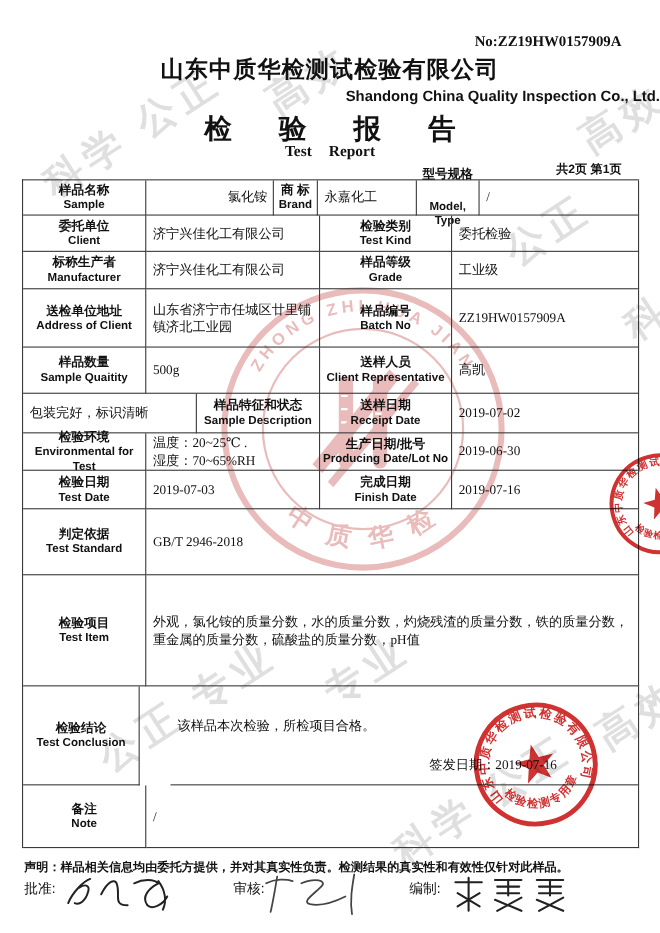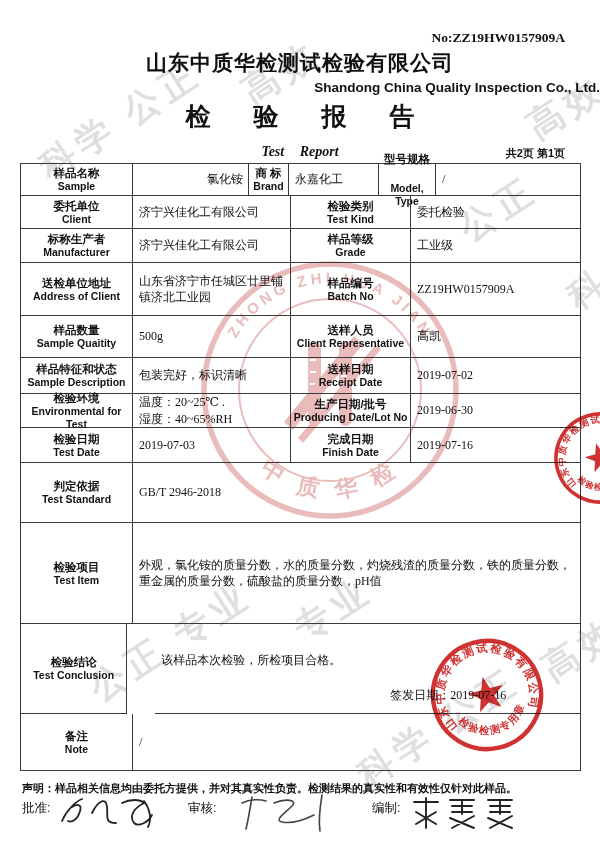--- a/index.html
+++ b/index.html
@@ -13,22 +13,22 @@
 
   
   .report-no{position:absolute;top:30px;right:35px;font-family:"Liberation Serif","DejaVu Serif",serif;
              font-weight:700;font-size:13.5px;}
   .company-cn{position:absolute;top:49px;left:0;width:100%;text-align:center;
               font-size:21px;font-weight:700;letter-spacing:1px;}
   .company-en{position:absolute;top:80px;left:0;width:100%;text-align:right;
               font-size:13.5px;font-weight:700;}
   .title-cn{position:absolute;top:100px;left:0;width:100%;text-align:center;
             font-size:25px;font-weight:700;letter-spacing:18px;text-indent:18px;}
-  .title-en{position:absolute;top:144px;left:0;width:100%;text-align:center;
-            font-family:"Liberation Serif","DejaVu Serif",serif;font-size:14px;font-weight:700;word-spacing:12px;font-style:italic;}
+  .title-en{position:absolute;top:131px;left:0;width:100%;text-align:center;
+            font-family:"Liberation Serif","DejaVu Serif",serif;font-size:14px;font-weight:700;word-spacing:12px;}
   .pagination{position:absolute;top:146px;right:35px;font-size:11px;font-weight:700;}
 
   
   .rtable{position:absolute;left:20px;top:163px;width:560px;
           border-top:1px solid #3a3a3a;border-left:1px solid #3a3a3a;}
   .trow{display:flex;width:100%;}
   .cell{border-right:1px solid #3a3a3a;border-bottom:1px solid #3a3a3a;box-sizing:border-box;
         display:flex;flex-direction:column;justify-content:center;min-width:0;}
   .lab{align-items:center;text-align:center;font-weight:700;}
   .lab .cn{font-size:11.5px;line-height:1.25;}
@@ -167,39 +167,39 @@
         </div>
       <div class="cell val w-v1">500g</div>
       <div class="cell lab w-l2">
           <div class="cn">送样人员</div>
           <div class="en">Client Representative</div>
         </div>
       <div class="cell val w-v2">高凯</div>
     </div>
 
     <div class="trow" style="height:36px">
+      <div class="cell val w-v1">包装完好，标识清晰</div>
       <div class="cell lab w-l1">
           <div class="cn">样品特征和状态</div>
           <div class="en">Sample Description</div>
         </div>
-      <div class="cell val w-v1">包装完好，标识清晰</div>
       <div class="cell lab w-l2">
           <div class="cn">送样日期</div>
           <div class="en">Receipt Date</div>
         </div>
       <div class="cell val w-v2">2019-07-02</div>
     </div>
 
     <div class="trow" style="height:34px">
       <div class="cell lab w-l1">
           <div class="cn">检验环境</div>
           <div class="en">Environmental for Test</div>
         </div>
       <div class="cell val w-v1">温度：20~25℃ .
-湿度：40~65%RH</div>
+湿度：70~65%RH</div>
       <div class="cell lab w-l2">
           <div class="cn">生产日期/批号</div>
           <div class="en">Producing Date/Lot No</div>
         </div>
       <div class="cell val w-v2">2019-06-30</div>
     </div>
 
     <div class="trow" style="height:35px">
       <div class="cell lab w-l1">
           <div class="cn">检验日期</div>
@@ -283,21 +283,21 @@
 
   <span class="sig-label" style="left:22px;top:800px">批准:</span>
   <svg class="sig-svg" style="left:56px;top:793px" width="110" height="40" viewBox="0 0 110 40">
     <g fill="none" stroke="#222" stroke-width="1.8" stroke-linecap="round">
       <path d="M6,28 C10,18 20,8 26,6 M16,14 C22,10 26,12 24,18 C22,26 16,30 12,28"></path>
       <path d="M36,20 C42,8 48,6 50,10 C54,20 46,30 60,30"></path>
       <path d="M66,10 C74,6 84,6 88,10 C80,14 72,22 78,30 C82,34 92,30 96,22 M88,8 C94,16 96,26 92,34"></path>
     </g>
   </svg>
 
-  <span class="sig-label" style="left:188px;top:800px">审核:</span>
+  <span class="sig-label" style="left:212px;top:800px">审核:</span>
   <svg class="sig-svg" style="left:238px;top:791px" width="110" height="44" viewBox="0 0 110 44">
     <g fill="none" stroke="#444" stroke-width="1.6" stroke-linecap="round">
       <path d="M14,6 C12,18 10,30 8,38"></path>
       <path d="M4,12 C12,8 22,8 28,10"></path>
       <path d="M36,12 C48,7 60,9 54,15 C46,23 36,29 44,31 C54,33 66,29 76,24"></path>
       <path d="M84,4 C82,16 80,28 82,40"></path>
     </g>
   </svg>
 
   <span class="sig-label" style="left:372px;top:800px">编制:</span>

